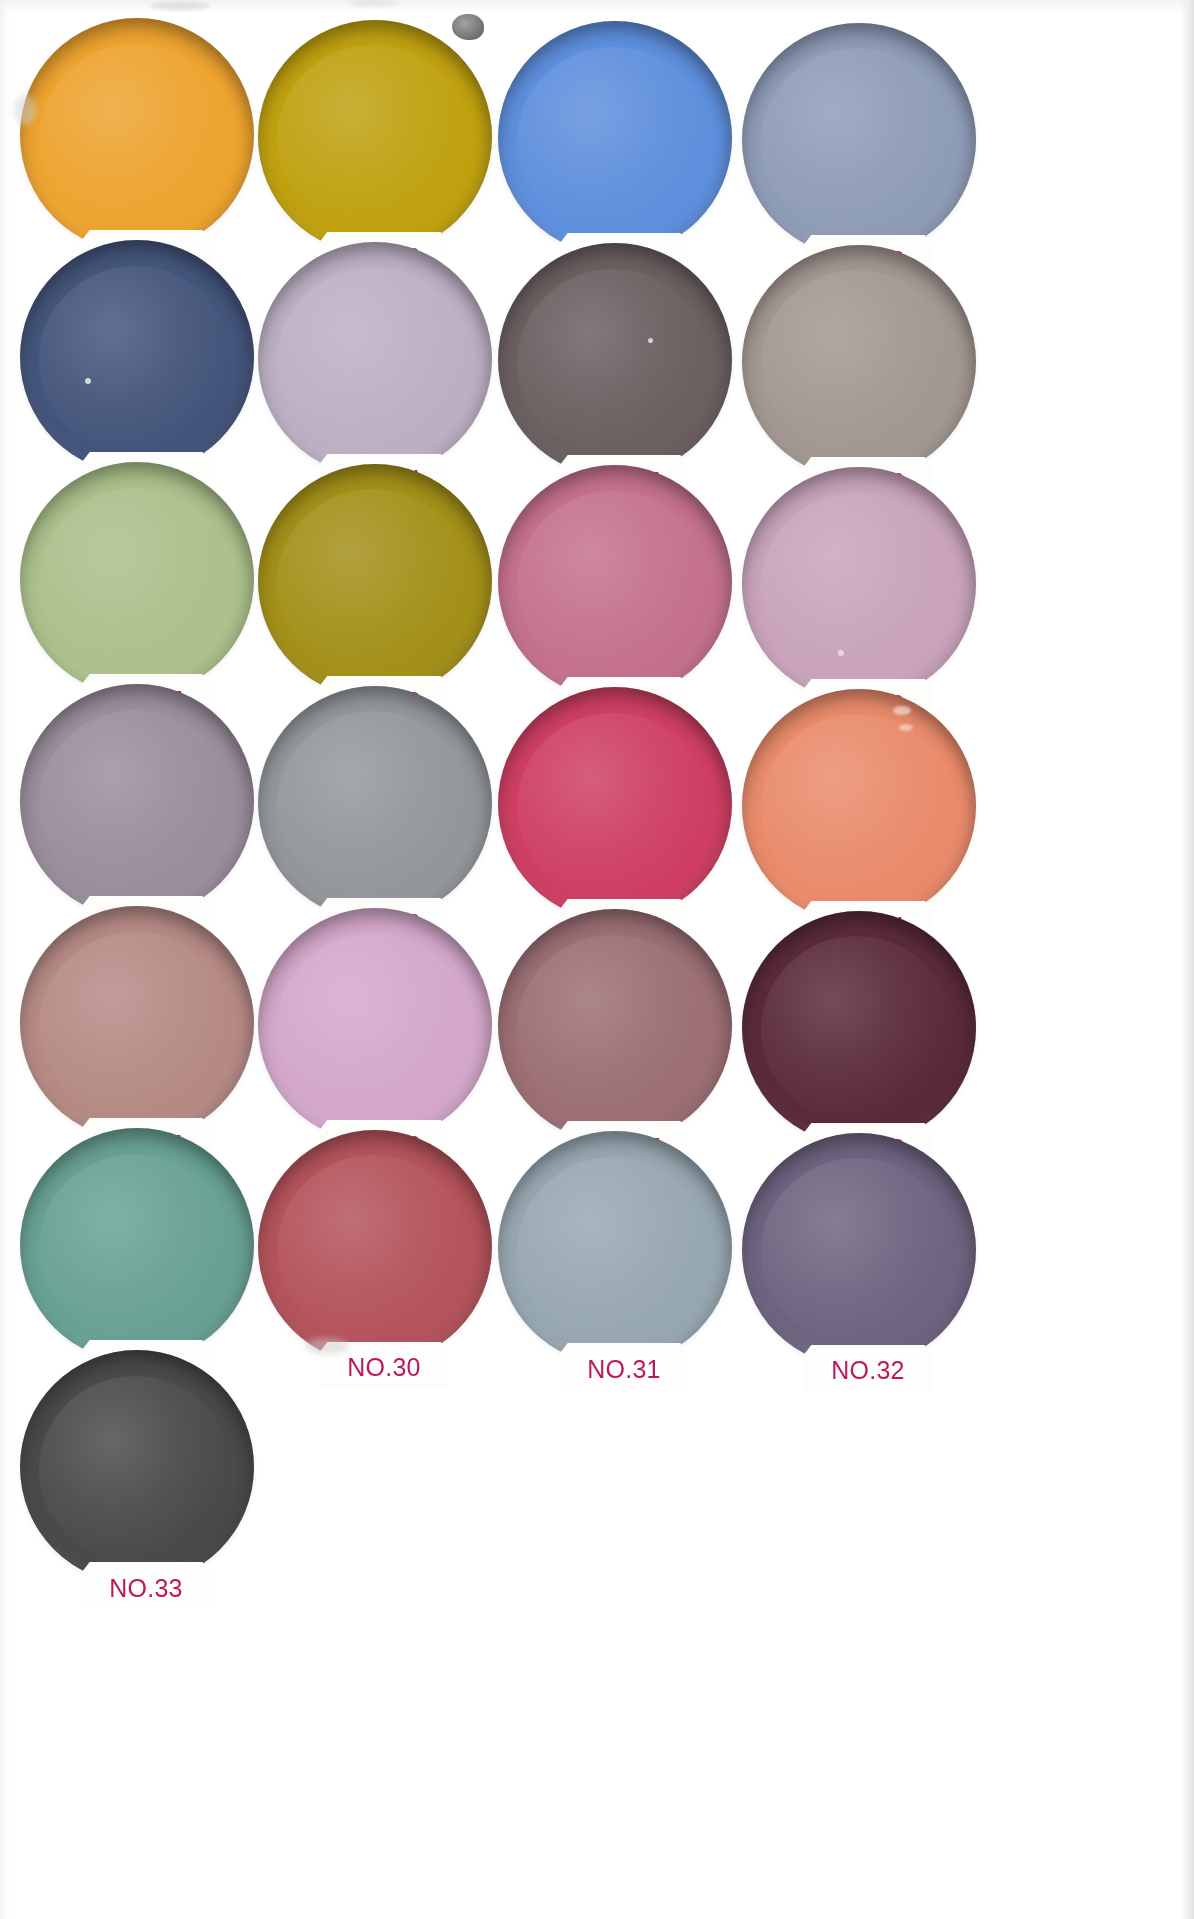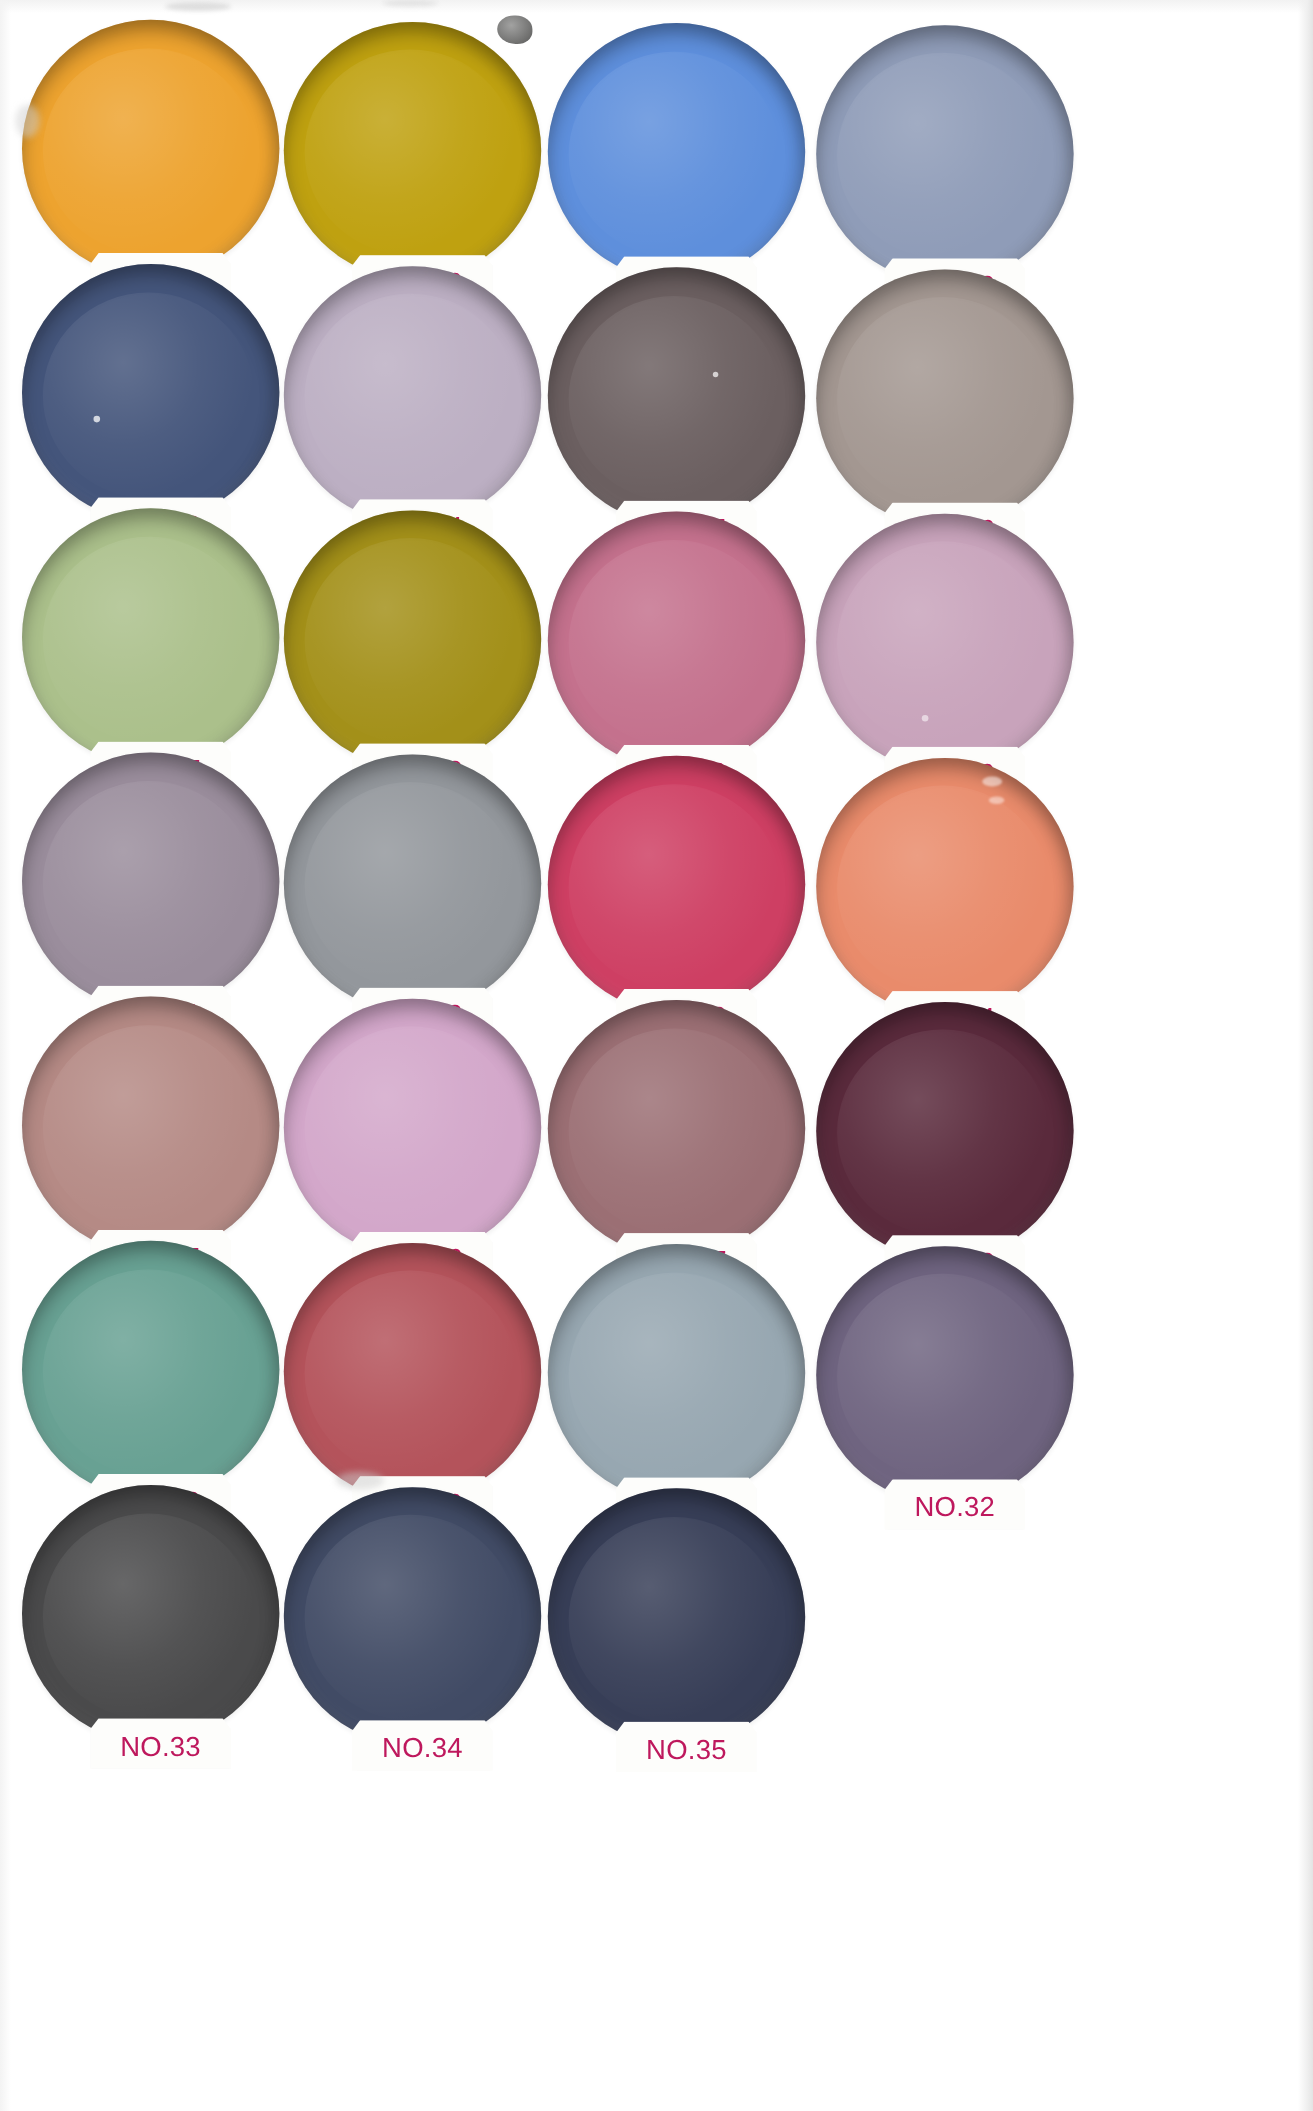--- a/index.html
+++ b/index.html
@@ -367,32 +367,20 @@
         <div class="label-tab">
           <span class="label-text">NO.32</span>
         </div>
       </div>
       <div class="swatch-cell" style="left: 20px; top: 1350px;">
         <div class="pan" style="background: rgb(74, 74, 75);"></div>
         <div class="label-tab">
           <span class="label-text">NO.33</span>
         </div>
       </div>
-      <div class="swatch-cell" style="left: 258px; top: 1351.5px;">
-        <div class="pan" style="background: rgb(65, 75, 101);"></div>
-        <div class="label-tab">
-          <span class="label-text">NO.34</span>
-        </div>
-      </div>
-      <div class="swatch-cell" style="left: 498px; top: 1353px;">
-        <div class="pan" style="background: rgb(55, 62, 87);"></div>
-        <div class="label-tab">
-          <span class="label-text">NO.35</span>
-        </div>
-      </div>
     </div>
 
   <div class="artifact" id="artifact-smudge-top"></div>
   <div class="artifact" id="artifact-smudge-top2"></div>
   <div class="artifact" id="artifact-dark-blob"></div>
   <div class="artifact" id="artifact-smudge-left"></div>
   <div class="artifact" id="artifact-speck-a"></div>
   <div class="artifact" id="artifact-speck-b"></div>
   <div class="artifact" id="artifact-speck-c"></div>
   <div class="artifact" id="artifact-speck-d"></div>

